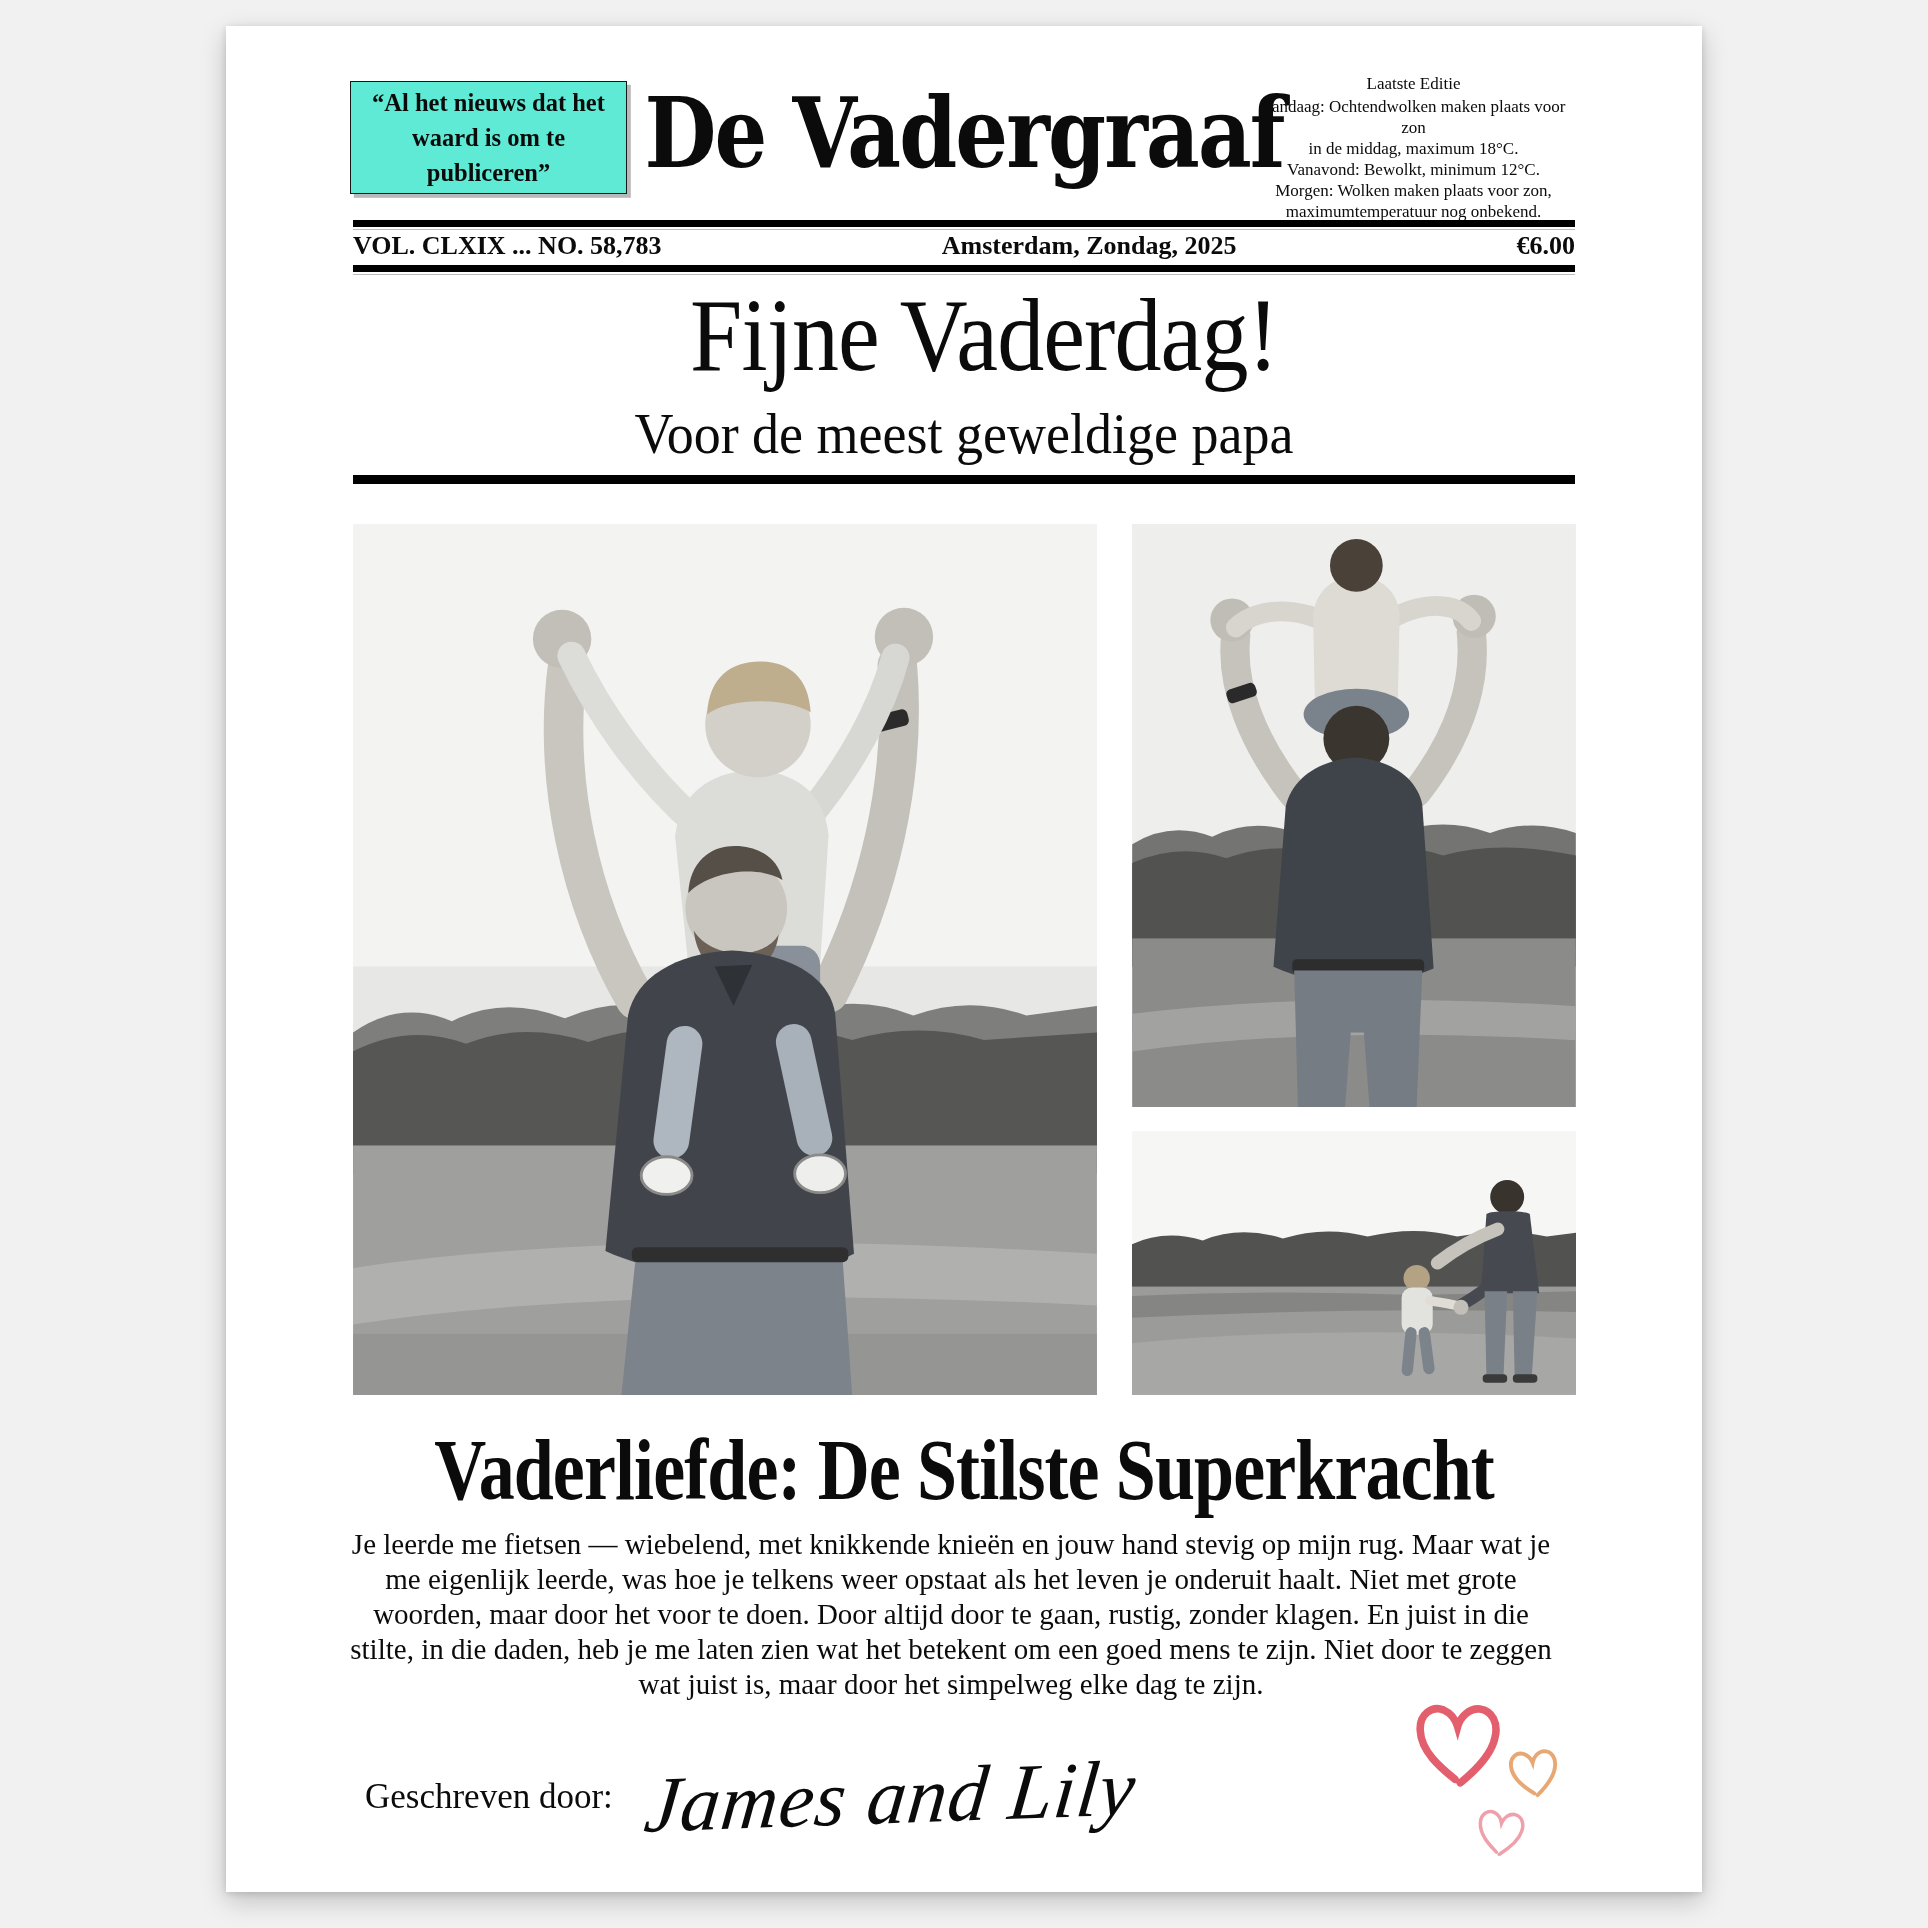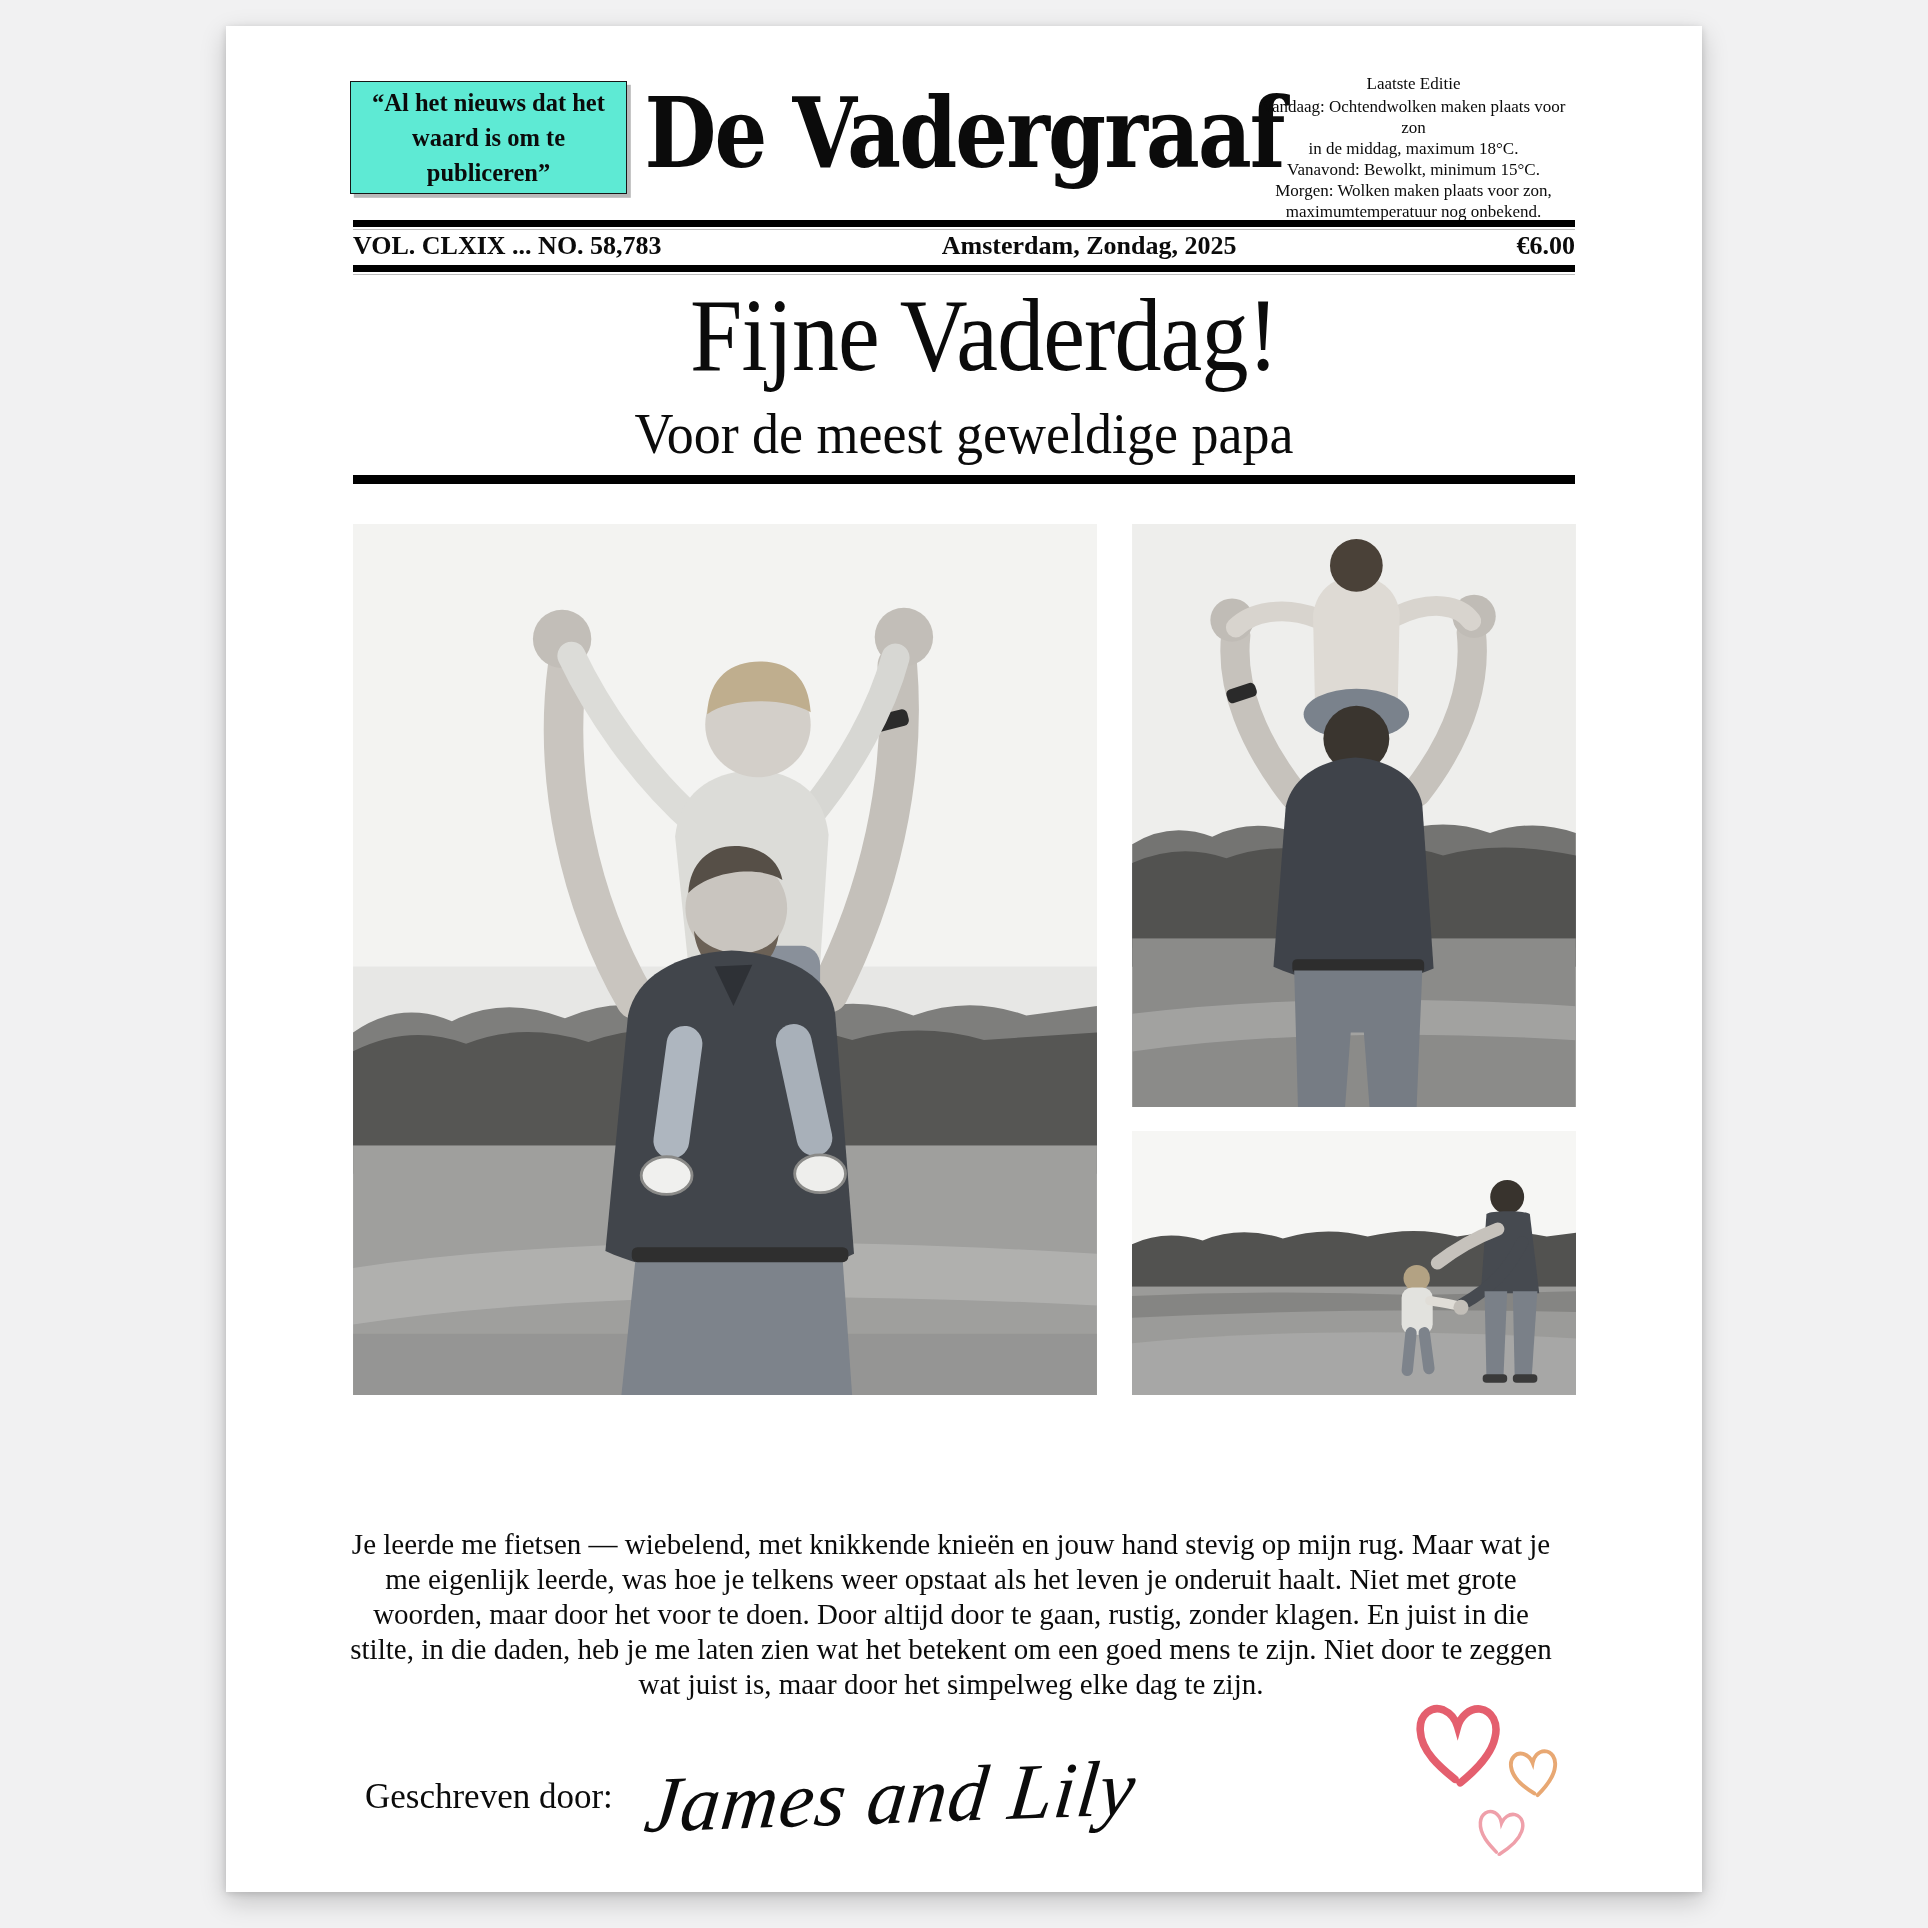--- a/index.html
+++ b/index.html
@@ -66,21 +66,21 @@
     <div class="motto-box">
       <div class="txt">“Al het nieuws dat het waard is om te publiceren”</div>
     </div>
     <div class="masthead-title">
       <span>De Vadergraaf</span>
     </div>
     <div class="weather">
       <span class="head">Laatste Editie</span>
       <span>Vandaag: Ochtendwolken maken plaats voor zon</span>
       <span>in de middag, maximum 18°C.</span>
-      <span>Vanavond: Bewolkt, minimum 15°C.</span>
+      <span>Vanavond: Bewolkt, minimum 12°C.</span>
       <span>Morgen: Wolken maken plaats voor zon,</span>
       <span>maximumtemperatuur nog onbekend.</span>
     </div>
 
     <div class="rule dbl rule-a"></div>
     <div class="dateline">
       <span class="vol">VOL. CLXIX ... NO. 58,783</span>
       <span class="center">Amsterdam, Zondag, 2025</span>
       <span class="price">€6.00</span>
     </div>
@@ -186,20 +186,23 @@
           <circle cx="302" cy="156" r="14" fill="#b3a283"></circle>
           <rect x="286" y="166" width="33" height="50" rx="11" fill="#e2e2de"></rect>
           <path d="M316 180 C328 182 340 184 348 186" stroke="#e0ddd7" stroke-width="10" fill="none" stroke-linecap="round"></path>
           <circle cx="349" cy="187" r="8" fill="#c2beb8"></circle>
           <path d="M296 214 L292 254" stroke="#7d838b" stroke-width="12" fill="none" stroke-linecap="round"></path>
           <path d="M310 214 L315 252" stroke="#7d838b" stroke-width="12" fill="none" stroke-linecap="round"></path>
         </svg>
       </div>
     </div>
 
+    <div class="article-headline">
+      <span>Vaderliefde: De Stilste Superkracht</span>
+    </div>
     <div class="article-body">Je leerde me fietsen — wiebelend, met knikkende knieën en jouw hand stevig op mijn rug. Maar wat je me eigenlijk leerde, was hoe je telkens weer opstaat als het leven je onderuit haalt. Niet met grote woorden, maar door het voor te doen. Door altijd door te gaan, rustig, zonder klagen. En juist in die stilte, in die daden, heb je me laten zien wat het betekent om een goed mens te zijn. Niet door te zeggen wat juist is, maar door het simpelweg elke dag te zijn.</div>
 
     <div class="byline">
       <span class="label">Geschreven door:</span>
       <span class="signature">James and Lily</span>
     </div>
 
     <div class="hearts">
       <div class="heart heart-large">
         <svg viewBox="0 0 100 100">

